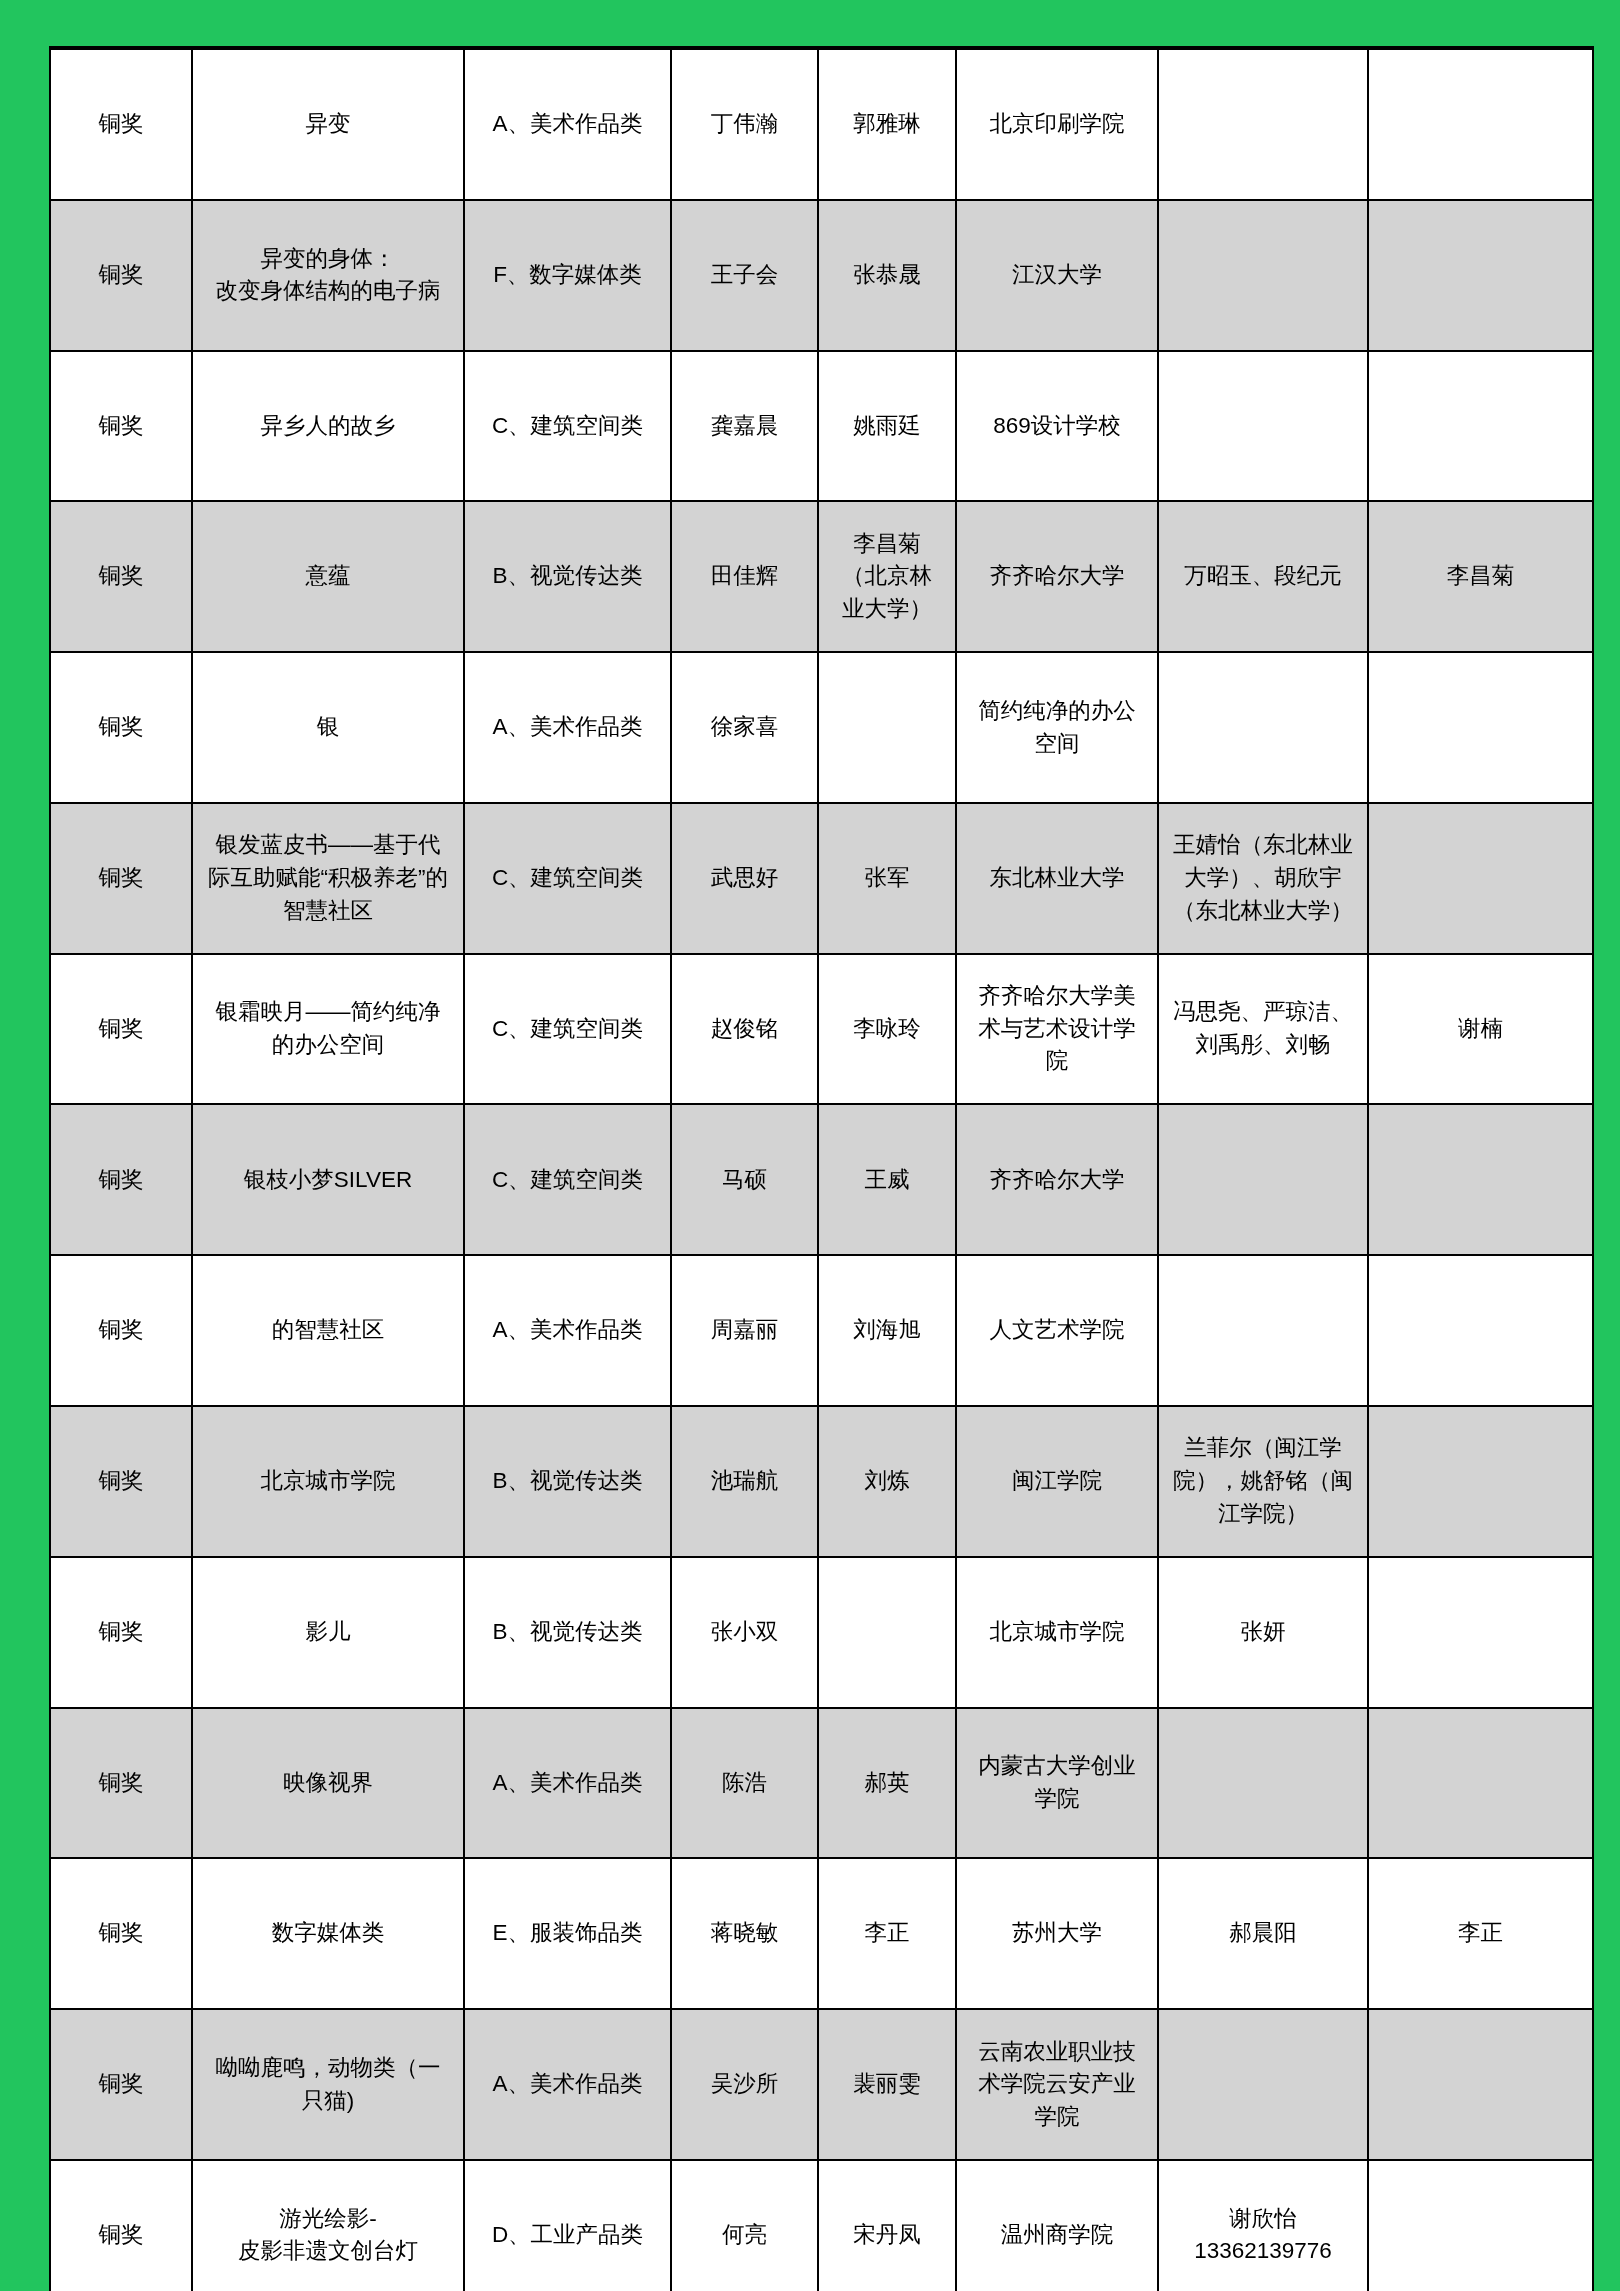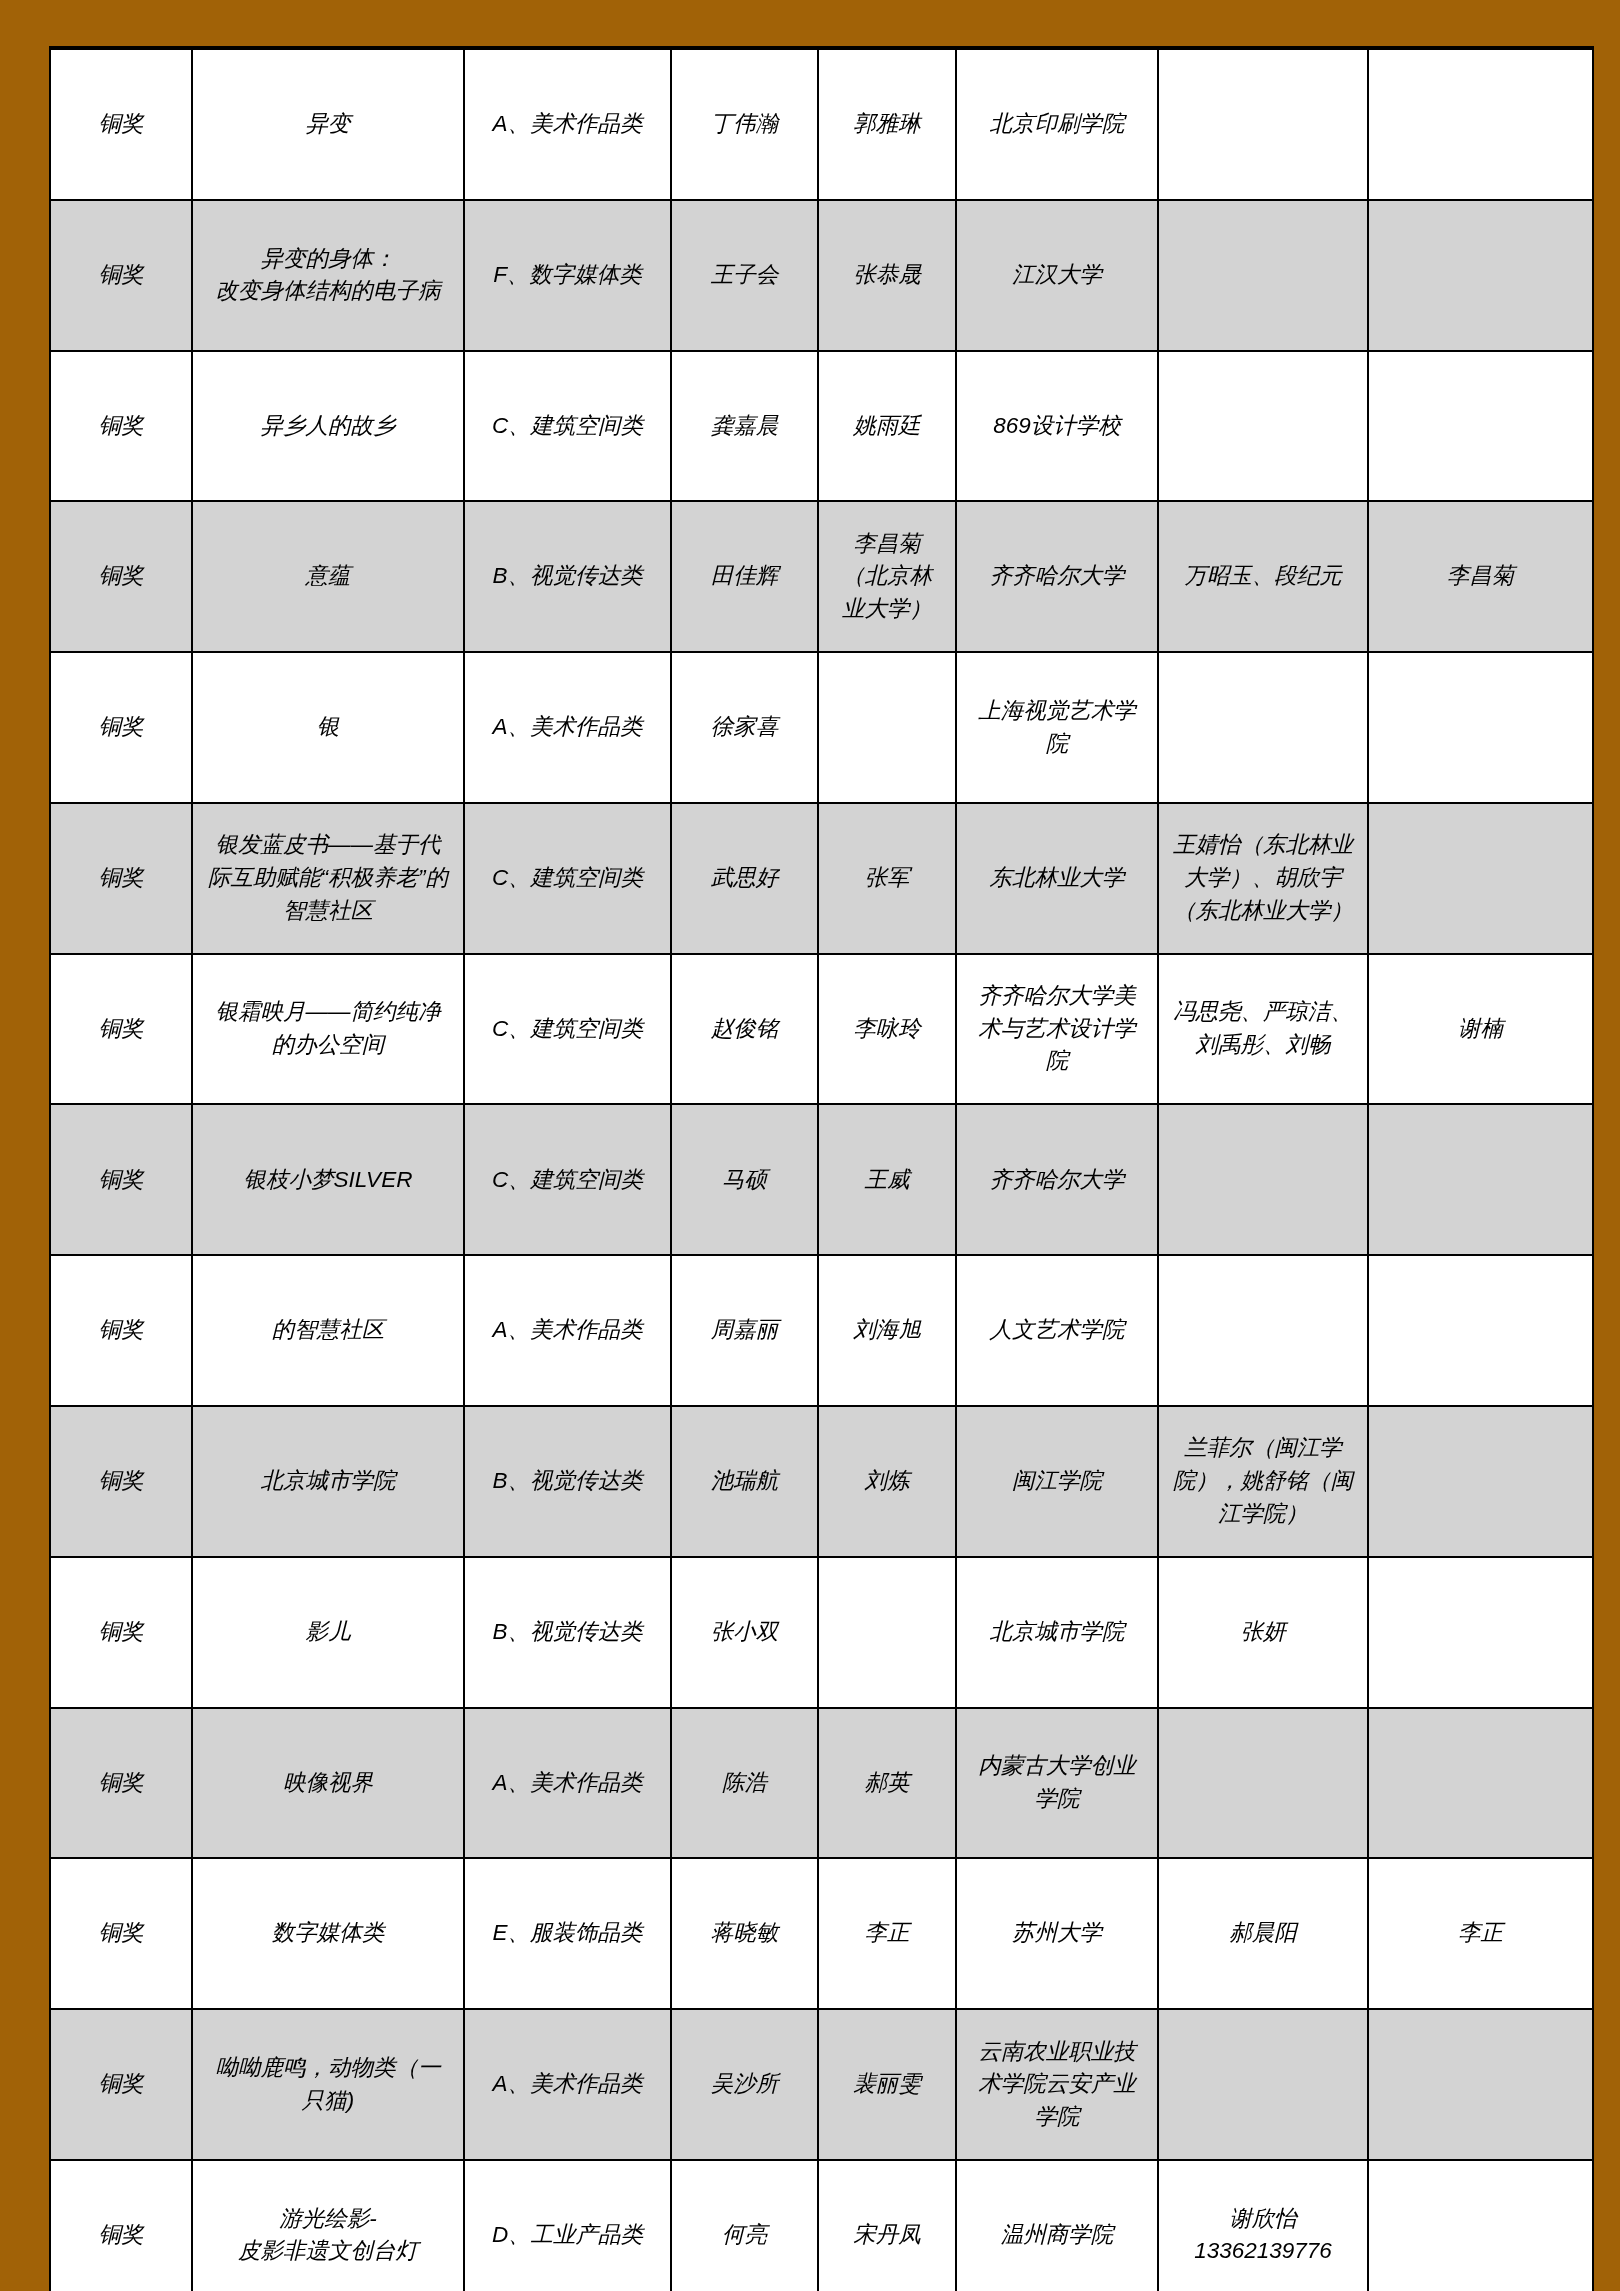--- a/index.html
+++ b/index.html
@@ -47,21 +47,21 @@
   col.c3{width:207px}
   col.c4{width:147px}
   col.c5{width:138px}
   col.c6{width:202px}
   col.c7{width:210px}
   col.c8{width:225px}
 </style>
 </head>
 <body>
 
-<div class="page" style="background: #a16207; font-style: italic;">
+<div class="page" style="background: #22c55e;">
   <table class="awards">
     <colgroup>
       <col class="c1">
         <col class="c2">
         <col class="c3">
         <col class="c4">
       <col class="c5">
         <col class="c6">
         <col class="c7">
         <col class="c8">
@@ -107,21 +107,21 @@
           <td>齐齐哈尔大学</td>
           <td>万昭玉、段纪元</td>
           <td>李昌菊</td>
         </tr>
         <tr style="background: rgb(255, 255, 255);">
           <td>铜奖</td>
           <td>银</td>
           <td>A、美术作品类</td>
           <td>徐家喜</td>
           <td></td>
-          <td>上海视觉艺术学院</td>
+          <td>简约纯净的办公空间</td>
           <td></td>
           <td></td>
         </tr>
         <tr style="background: rgb(211, 211, 211);">
           <td>铜奖</td>
           <td>银发蓝皮书——基于代际互助赋能“积极养老”的智慧社区</td>
           <td>C、建筑空间类</td>
           <td>武思好</td>
           <td>张军</td>
           <td>东北林业大学</td>

